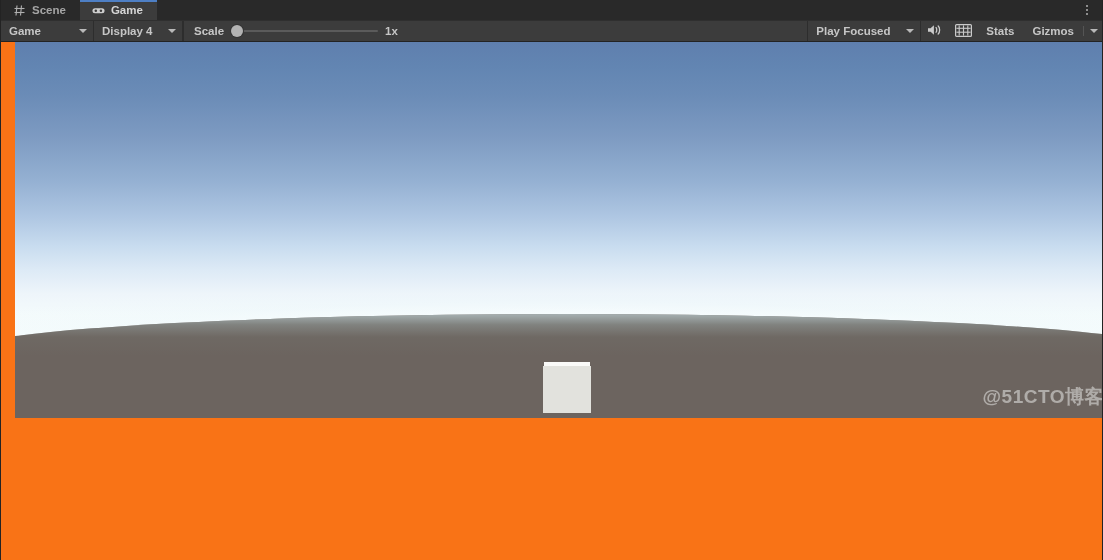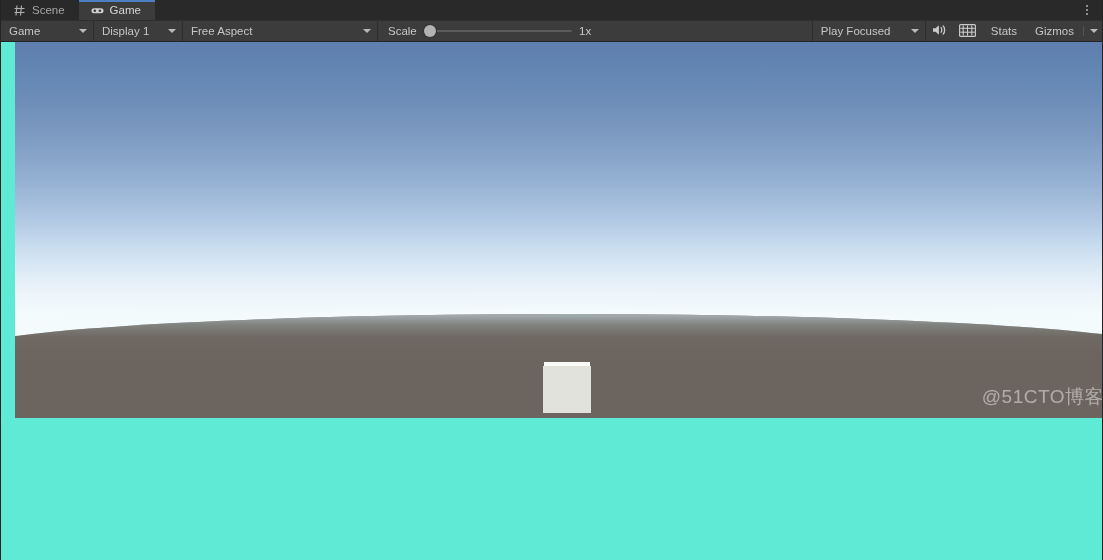--- a/index.html
+++ b/index.html
@@ -9,24 +9,25 @@
   }
   body {
     font-family: "Liberation Sans", sans-serif;
   }
 
   #app {
     position: relative;
     width: 1103px;
     height: 560px;
     overflow: hidden;
-    background: #5eead4;
+    background: #f97316;
     border-left: 1px solid #232323;
     border-right: 1px solid #232323;
     box-sizing: border-box;
+    font-weight: bold;
   }
 
   
   .tab-strip {
     position: absolute;
     left: 0; top: 0;
     width: 1103px;
     height: 20px;
     background: #292929;
     display: flex;
@@ -355,29 +356,25 @@
 
   <div class="toolbar">
 
     <div class="tb-dropdown dd-game">
       <span class="lbl">Game</span>
       <span class="caret"></span>
     </div>
     <div class="tb-sep"></div>
 
     <div class="tb-dropdown dd-display">
-      <span class="lbl">Display 1</span>
+      <span class="lbl">Display 4</span>
       <span class="caret"></span>
     </div>
     <div class="tb-sep"></div>
 
-    <div class="tb-dropdown dd-aspect">
-      <span class="lbl">Free Aspect</span>
-      <span class="caret"></span>
-    </div>
     <div class="tb-sep"></div>
 
     <div class="scale-group">
       <span class="scale-label">Scale</span>
       <span class="slider">
         <span class="slider-track"></span>
         <span class="slider-knob" style="left: calc(0% + 0px);"></span>
       </span>
       <span class="scale-value">1x</span>
     </div>

